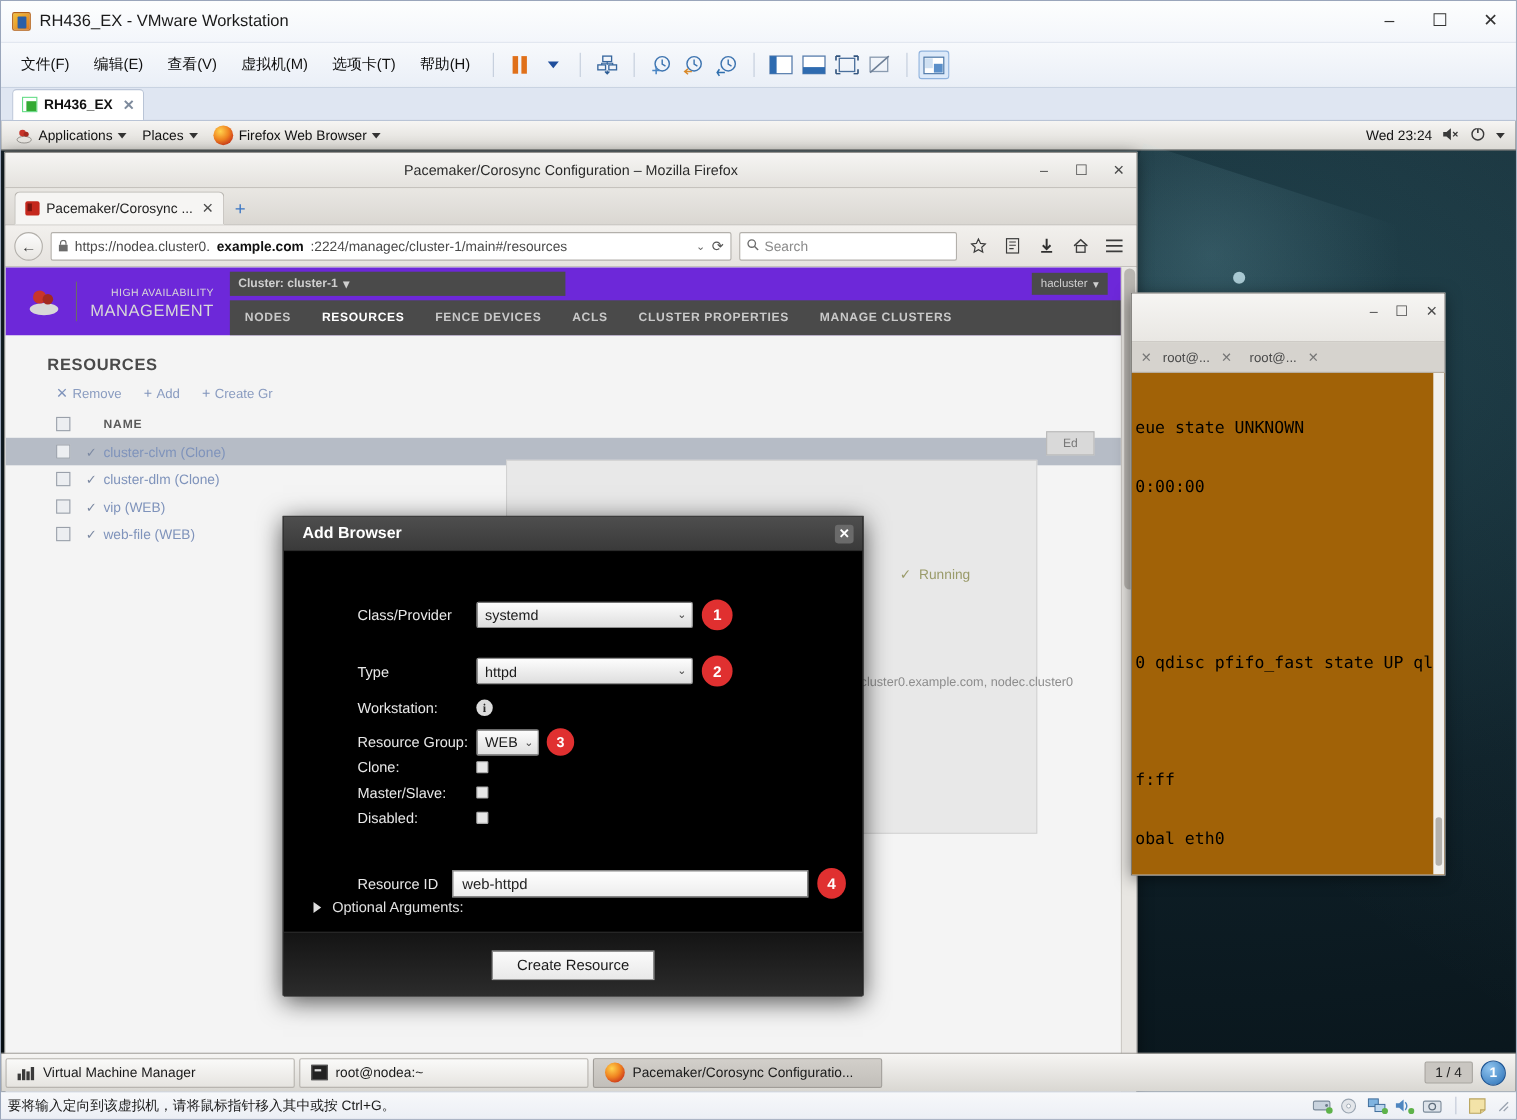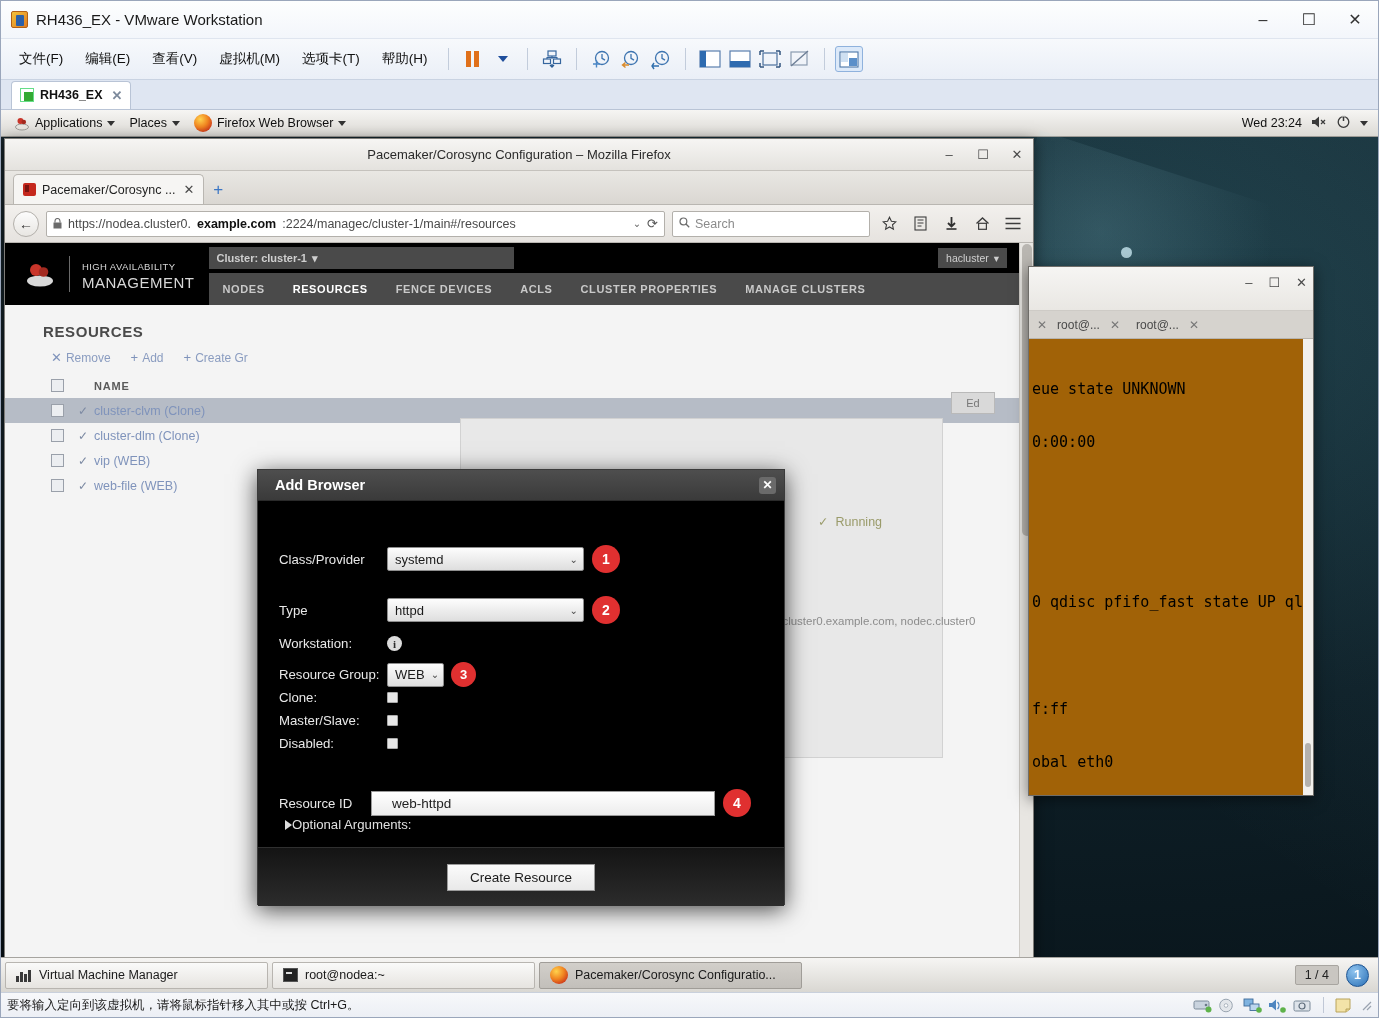--- a/index.html
+++ b/index.html
@@ -172,21 +172,21 @@
   .url-reload { color: #555; font-size: 13px; }
   #searchbar {
     width: 198px; height: 26px; background: #fff; border: 1px solid #b3b0ab; border-radius: 2px;
     display: flex; align-items: center; gap: 5px; padding: 0 6px; font-size: 12.5px; color: #8b8b8b;
   }
   .nav-ico { width: 24px; height: 26px; display: flex; align-items: center; justify-content: center; color: #3c3c3c; font-size: 15px; }
 
   
   #ff-content { flex: 1; position: relative; background: #f2f2f2; overflow: hidden; }
   #pcs-root { position: absolute; inset: 0; right: 14px; }
-  #pcs-header { background: #000000; height: 62px; display: flex; align-items: stretch; position: relative; }
+  #pcs-header { background: #6d28d9; height: 62px; display: flex; align-items: stretch; position: relative; text-align: right; }
   #pcs-brand { display: flex; align-items: center; padding: 0 14px 0 18px; gap: 12px; }
   .brand-hat { width: 34px; height: 30px; position: relative; }
   .brand-sep { width: 1px; height: 36px; background: #6a6a6a; }
   .brand-text { line-height: 1.15; color: #d8d8d8; }
   .brand-l1 { font-size: 9.5px; letter-spacing: 0.4px; }
   .brand-l2 { font-size: 15px; letter-spacing: 0.5px; }
   #pcs-rightcol { flex: 1; display: flex; flex-direction: column; }
   #pcs-clusterrow { height: 30px; display: flex; align-items: center; }
   #cluster-select {
     background: #4a4a4a; height: 22px; width: 305px; display: flex; align-items: center;
@@ -246,21 +246,21 @@
     padding: 0 8px 0 17px; color: #fff; font-size: 14.5px; font-weight: bold;
     position: relative;
   }
   #modal-close {
     margin-left: auto; width: 17px; height: 17px; background: #6a6a6a; border-radius: 3px;
     color: #fff; font-size: 12px; display: flex; align-items: center; justify-content: center;
   }
   #modal-body { position: relative; height: 405px; color: #e6e6e6; font-size: 13px; }
 
   .mrow { position: absolute; display: flex; align-items: center; }
-  .mlabel { color: #e8e8e8; font-size: 13.2px; }
+  .mlabel { color: #e8e8e8; font-size: 13.2px; margin-left: 46px; }
   .msel {
     height: 24px; background: linear-gradient(#fdfdfd, #dedede);
     border: 1px solid #8e8e8e; border-radius: 2px;
     display: flex; align-items: center; justify-content: space-between;
     padding: 0 5px 0 7px; color: #1a1a1a; font-size: 13px;
   }
   .sel-caret { color: #4a4a4a; font-size: 10px; margin-left: 6px; }
   .badge {
     width: 28px; height: 28px; border-radius: 50%; background: #e03030;
     color: #fff; font-size: 14px; font-weight: bold;
@@ -270,23 +270,23 @@
   .badge.small { width: 25px; height: 25px; font-size: 13px; }
   .info-ico {
     width: 15px; height: 15px; border-radius: 50%; background: #dcdcdc; color: #2a2a2a;
     font-size: 11px; font-weight: bold; display: flex; align-items: center; justify-content: center;
     font-family: "Liberation Serif", serif;
   }
   .mcb { width: 11px; height: 11px; background: #e7e7e7; border: 1px solid #aaa; border-radius: 1px; }
   #res-id-input {
     height: 25px; background: linear-gradient(#ffffff, #ececec);
     border: 1px solid #9a9a9a; display: flex; align-items: center;
-    padding-left: 20px; color: #222; font-size: 13.5px;
-  }
-  #opt-args { display: flex; align-items: center; gap: 0; color: #e0e0e0; font-size: 13.2px; }
+    padding-left: 8px; color: #222; font-size: 13.5px;
+  }
+  #opt-args { display: flex; align-items: center; gap: 10px; color: #e0e0e0; font-size: 13.2px; }
   .tri-right { width:0;height:0;border-top:5px solid transparent;border-bottom:5px solid transparent;border-left:7px solid #ddd; }
   #modal-footer {
     position: absolute; left: 0; right: 0; bottom: 0; height: 59px;
     background: linear-gradient(#141414, #2c2c2c);
     border-top: 1px solid #303030;
     display: flex; align-items: center; justify-content: center;
   }
   #create-btn {
     background: linear-gradient(#fbfbfb, #e9e9e9); border: 1px solid #9b9b9b;
     padding: 5px 22px; font-size: 13.5px; color: #1a1a1a;

